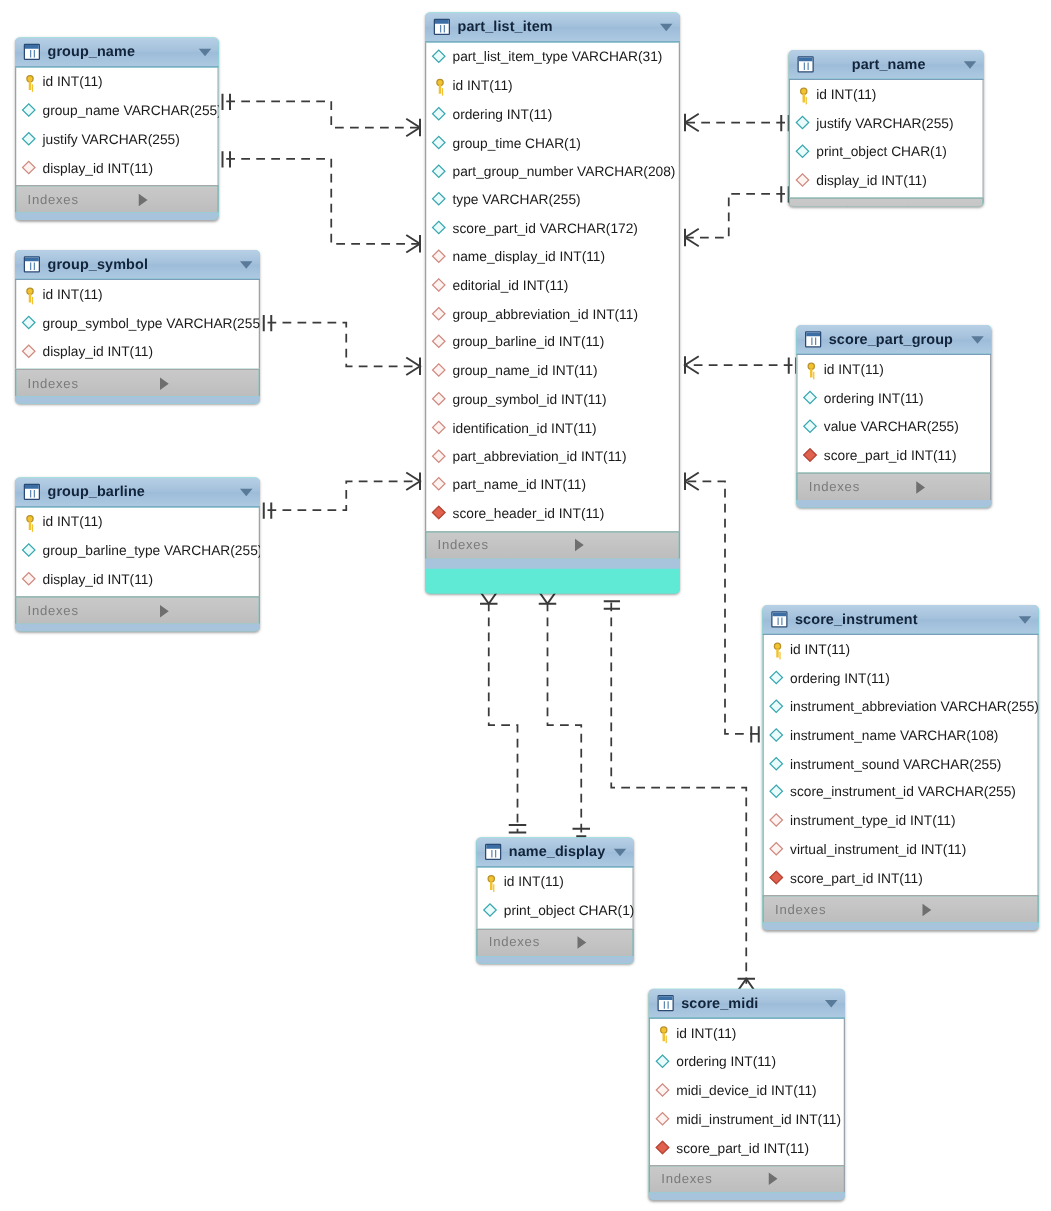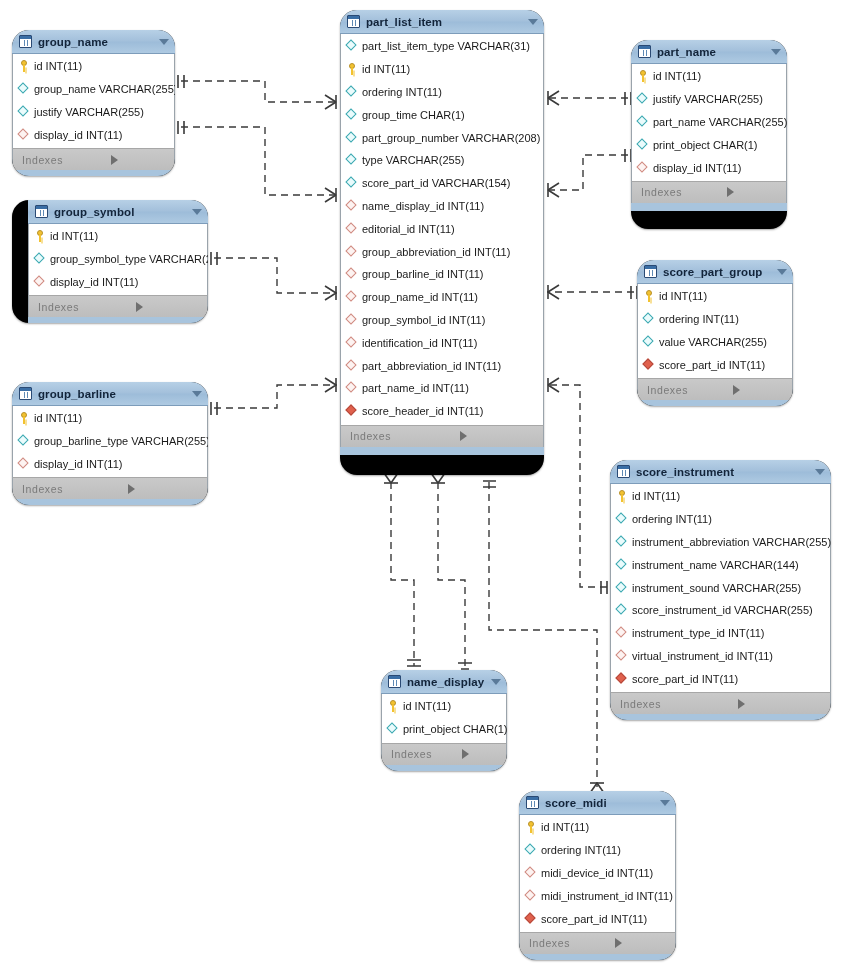--- a/index.html
+++ b/index.html
@@ -10,22 +10,22 @@
     position:relative;
     overflow:hidden;
   }
   #canvas{position:absolute;inset:0;}
   #wires{position:absolute;left:0;top:0;width:841px;height:969px;pointer-events:none;}
 
   
   .tbl{
     position:absolute;
     box-sizing:border-box;
-    border-radius:17px;
-    background:#000000;
+    border-radius:4px;
+    background:#5eead4;
     box-shadow:0 1px 2px rgba(0,0,0,.35);
     overflow:hidden;
   }
   .tbl .hdr{
     height:23px;
     display:flex;align-items:center;
     padding:0 6px 0 7px;
     background:linear-gradient(to bottom,#b7d0e6 0%,#a3c0db 48%,#9dbcd9 52%,#aecae2 100%);
     border-bottom:1px solid #7d9cba;
     position:relative;
@@ -210,21 +210,21 @@
           <span class="fi fk"></span>
           <span>display_id INT(11)</span>
         </div>
       </div>
       <div class="idx">
         <span>Indexes</span>
         <span class="tri"></span>
       </div>
       <div class="foot"></div>
     </div>
-    <div class="tbl" style="left: 12px; top: 200px; width: 196px; height: 123.4px; padding-left: 16px;">
+    <div class="tbl" style="left: 12px; top: 200px; width: 196px; height: 123.4px;">
       <div class="hdr">
         <span class="tbl-icon"></span>
         <span class="tbl-title">group_symbol</span>
         <span class="caret"></span>
       </div>
       <div class="cols">
         <div class="col">
           <span class="fi pk"></span>
           <span>id INT(11)</span>
         </div>
@@ -295,21 +295,21 @@
         <div class="col">
           <span class="fi plain"></span>
           <span>part_group_number VARCHAR(208)</span>
         </div>
         <div class="col">
           <span class="fi plain"></span>
           <span>type VARCHAR(255)</span>
         </div>
         <div class="col">
           <span class="fi plain"></span>
-          <span>score_part_id VARCHAR(154)</span>
+          <span>score_part_id VARCHAR(172)</span>
         </div>
         <div class="col">
           <span class="fi fk"></span>
           <span>name_display_id INT(11)</span>
         </div>
         <div class="col">
           <span class="fi fk"></span>
           <span>editorial_id INT(11)</span>
         </div>
         <div class="col">
@@ -344,38 +344,34 @@
           <span class="fi fkreq"></span>
           <span>score_header_id INT(11)</span>
         </div>
       </div>
       <div class="idx">
         <span>Indexes</span>
         <span class="tri"></span>
       </div>
       <div class="foot"></div>
     </div>
-    <div class="tbl" style="left: 631px; top: 40px; width: 156px; height: 189px;">
+    <div class="tbl" style="left: 631px; top: 40px; width: 156px; height: 125px; text-align: center;">
       <div class="hdr">
         <span class="tbl-icon"></span>
         <span class="tbl-title">part_name</span>
         <span class="caret"></span>
       </div>
       <div class="cols">
         <div class="col">
           <span class="fi pk"></span>
           <span>id INT(11)</span>
         </div>
         <div class="col">
           <span class="fi plain"></span>
           <span>justify VARCHAR(255)</span>
-        </div>
-        <div class="col">
-          <span class="fi plain"></span>
-          <span>part_name VARCHAR(255)</span>
         </div>
         <div class="col">
           <span class="fi plain"></span>
           <span>print_object CHAR(1)</span>
         </div>
         <div class="col">
           <span class="fi fk"></span>
           <span>display_id INT(11)</span>
         </div>
       </div>
@@ -408,42 +404,42 @@
           <span class="fi fkreq"></span>
           <span>score_part_id INT(11)</span>
         </div>
       </div>
       <div class="idx">
         <span>Indexes</span>
         <span class="tri"></span>
       </div>
       <div class="foot"></div>
     </div>
-    <div class="tbl" style="left: 610px; top: 460px; width: 221px; height: 260.2px;">
+    <div class="tbl" style="left: 610px; top: 484px; width: 221px; height: 260.2px;">
       <div class="hdr">
         <span class="tbl-icon"></span>
         <span class="tbl-title">score_instrument</span>
         <span class="caret"></span>
       </div>
       <div class="cols">
         <div class="col">
           <span class="fi pk"></span>
           <span>id INT(11)</span>
         </div>
         <div class="col">
           <span class="fi plain"></span>
           <span>ordering INT(11)</span>
         </div>
         <div class="col">
           <span class="fi plain"></span>
           <span>instrument_abbreviation VARCHAR(255)</span>
         </div>
         <div class="col">
           <span class="fi plain"></span>
-          <span>instrument_name VARCHAR(144)</span>
+          <span>instrument_name VARCHAR(108)</span>
         </div>
         <div class="col">
           <span class="fi plain"></span>
           <span>instrument_sound VARCHAR(255)</span>
         </div>
         <div class="col">
           <span class="fi plain"></span>
           <span>score_instrument_id VARCHAR(255)</span>
         </div>
         <div class="col">

